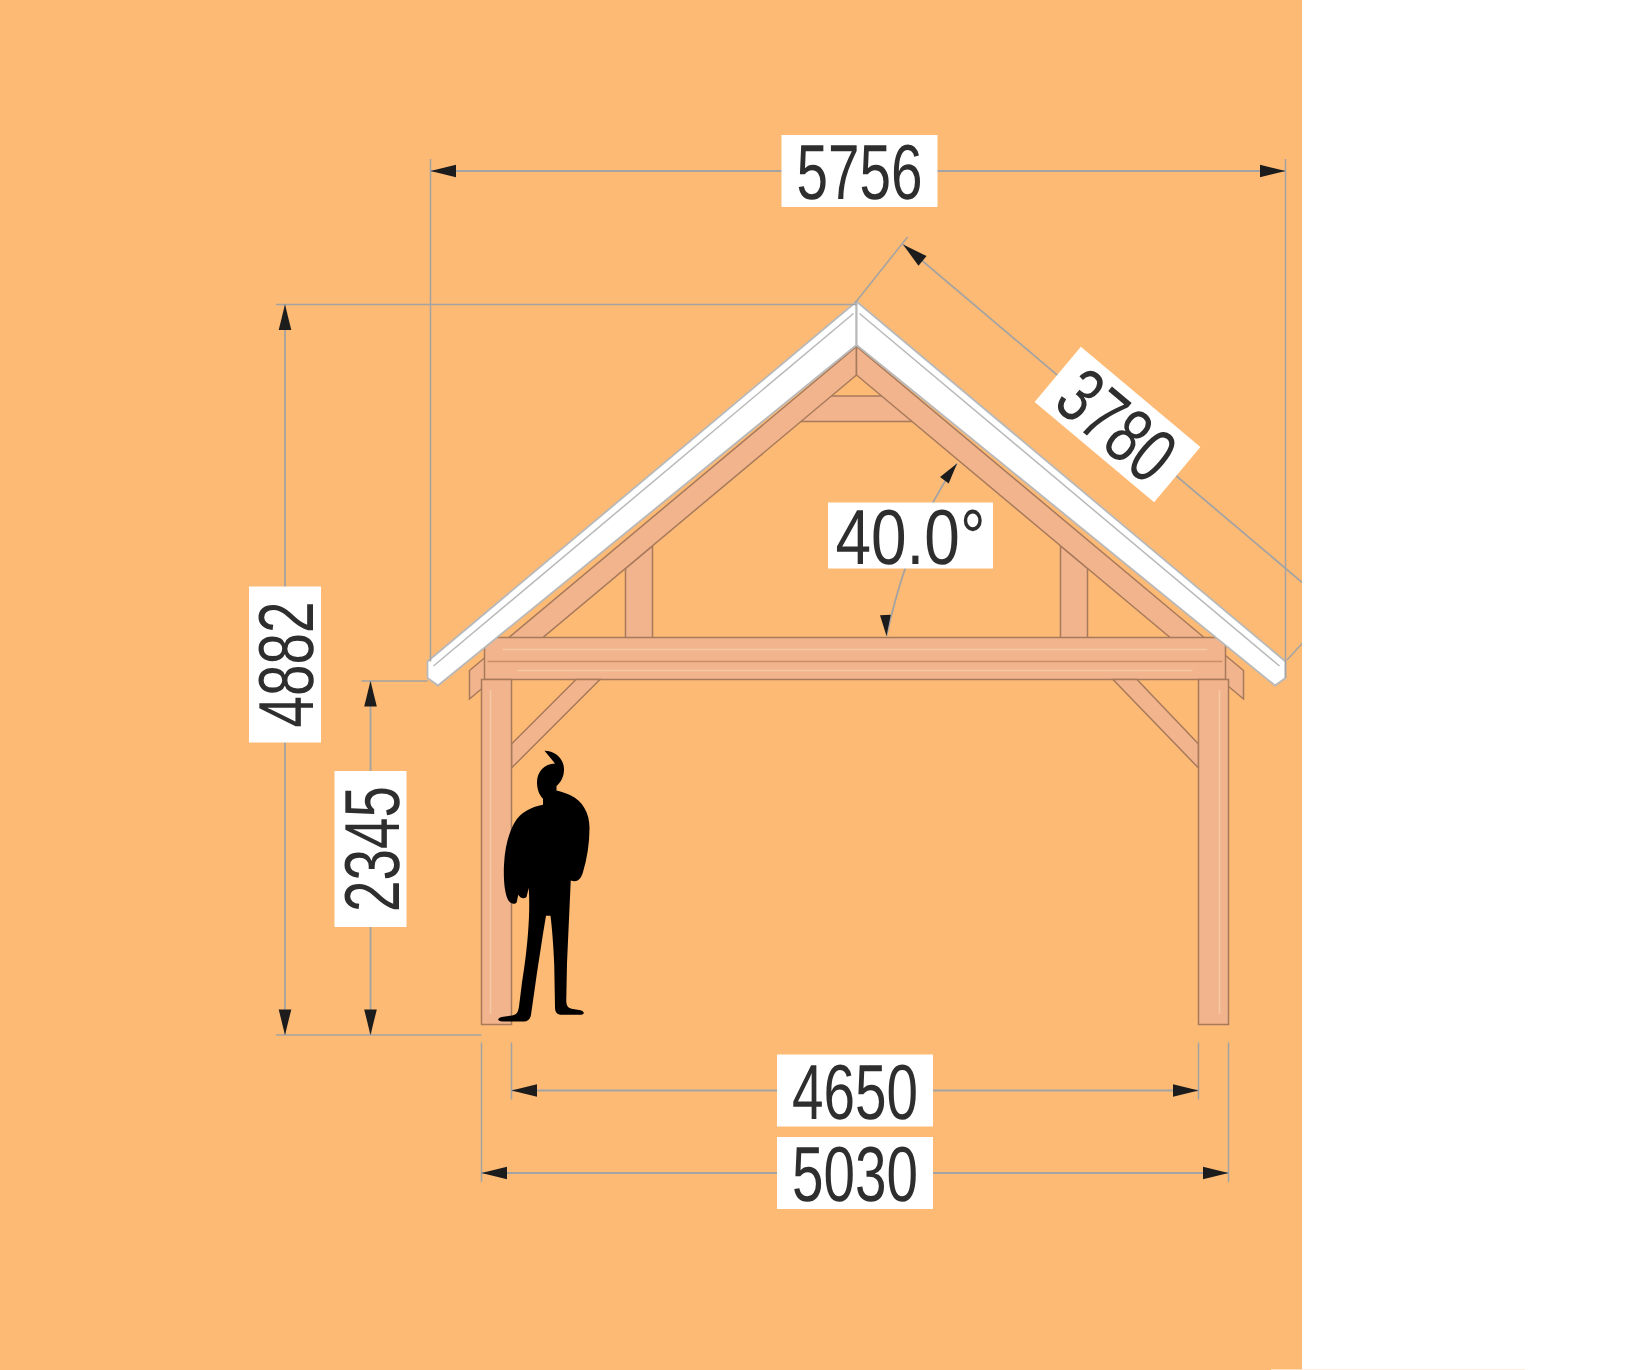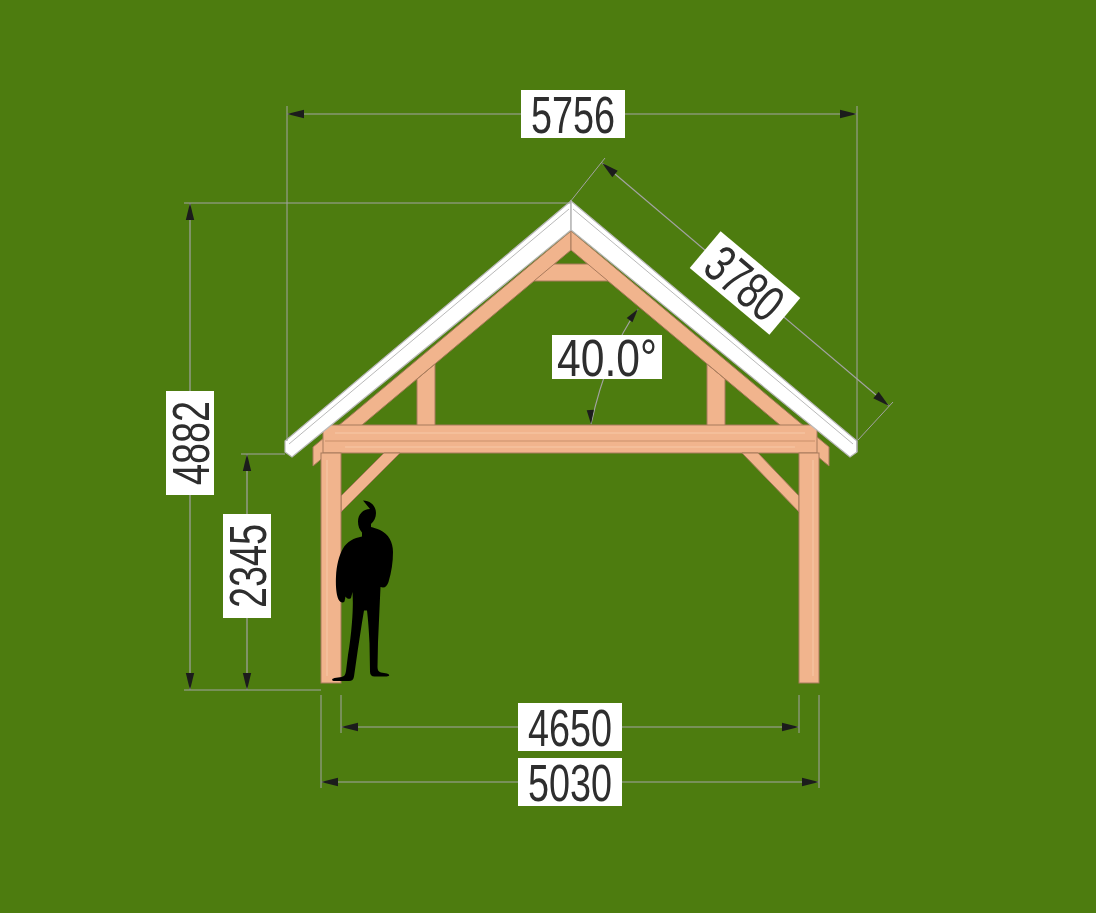--- a/index.html
+++ b/index.html
@@ -1,16 +1,16 @@
 <!DOCTYPE html>
 <html style="--wood: #f1b48d; --wood-edge: #a87a5c; --wood-grain: #f7c9a8; --wood-joint: #c98f6b; --roof-fill: #ffffff; --roof-edge: #b9b9b9; --dim-line: #a3a3a3; --arrow: #1c1c1c; --dim-text: #2e2e2e; --figure: #000000;"><head>
 <meta charset="utf-8">
 <style>
   html,body{margin:0;padding:0;background:#ffffff;}
-  .stage{position:relative;width:1096px;height:913px;background:#4d7c0f;overflow:hidden;
+  .stage{position:relative;width:868px;height:913px;background:#fdba74;overflow:hidden;
          font-family:"Liberation Sans", sans-serif;}
   svg{display:block}
   .wood{fill:var(--wood);stroke:var(--wood-edge);stroke-width:1;}
   .wood-grain{stroke:var(--wood-grain);stroke-width:1;fill:none;}
   .wood-joint{stroke:var(--wood-joint);stroke-width:1;fill:none;}
   .roof{fill:var(--roof-fill);stroke:var(--roof-edge);stroke-width:1.2;}
   .roofline{stroke:var(--roof-edge);stroke-width:1;fill:none;}
   .dimline{stroke:var(--dim-line);stroke-width:1.2;fill:none;}
   .extline{stroke:var(--dim-line);stroke-width:1;fill:none;}
   .arrow{fill:var(--arrow);stroke:none;}

